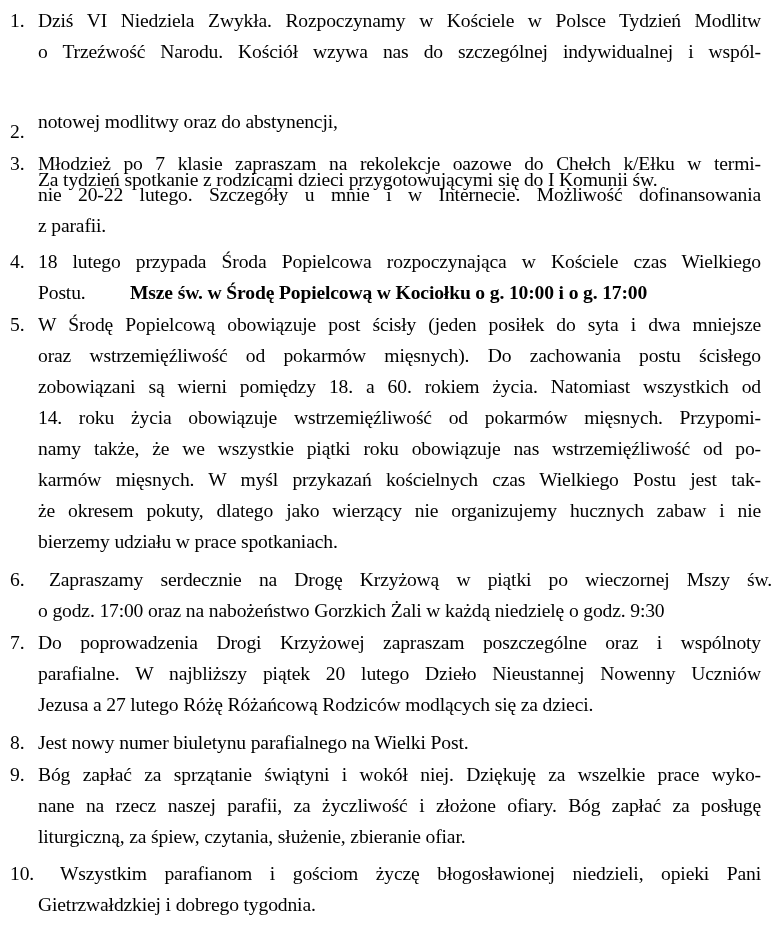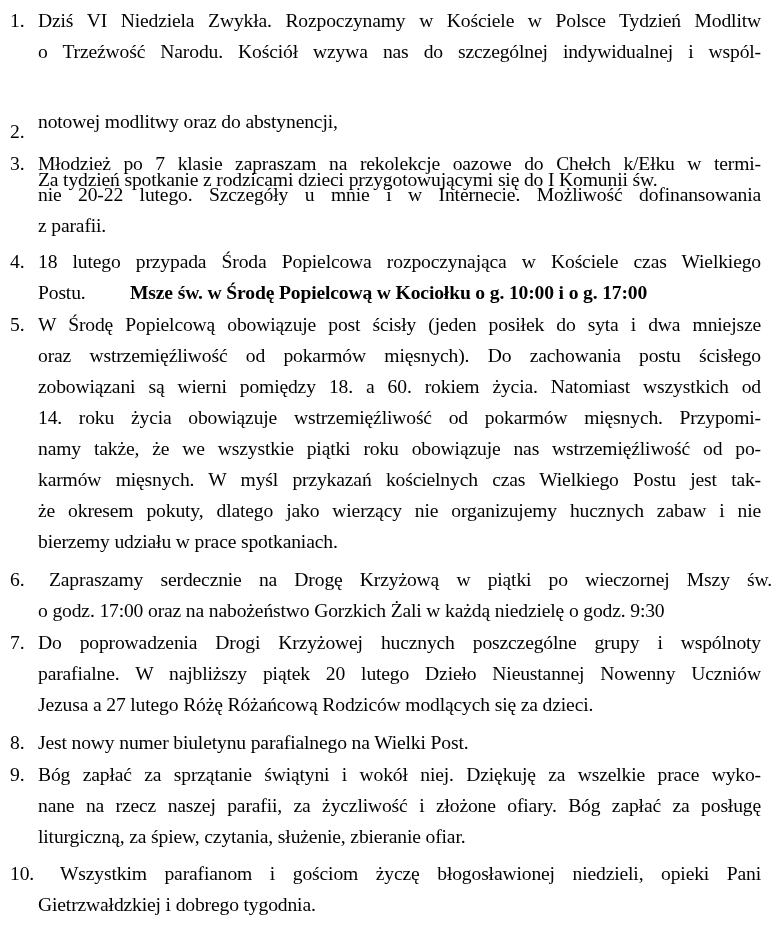--- a/index.html
+++ b/index.html
@@ -71,21 +71,21 @@
   </div>
 
   <div class="item">
     <span class="line" style="top:567px;left:0;">6.</span>
     <span class="line j" style="top: 567px; left: 28px; width: 723px; margin-left: 11px;">Zapraszamy serdecznie na Drogę Krzyżową w piątki po wieczornej Mszy św.</span>
     <span class="line" style="top:598px;left:28px;">o godz. 17:00 oraz na nabożeństwo Gorzkich Żali w każdą niedzielę o godz. 9:30</span>
   </div>
 
   <div class="item">
     <span class="line" style="top:630px;left:0;">7.</span>
-    <span class="line j" style="top: 630px; left: 28px; width: 723px;">Do poprowadzenia Drogi Krzyżowej hucznych poszczególne grupy i wspólnoty</span>
+    <span class="line j" style="top: 630px; left: 28px; width: 723px;">Do poprowadzenia Drogi Krzyżowej zapraszam poszczególne oraz i wspólnoty</span>
     <span class="line j" style="top: 661px; left: 28px; width: 723px;">parafialne. W najbliższy piątek 20 lutego Dzieło Nieustannej Nowenny Uczniów</span>
     <span class="line" style="top:692px;left:28px;text-align:center;">Jezusa a 27 lutego Różę Różańcową Rodziców modlących się za dzieci.</span>
   </div>
 
   <div class="item">
     <span class="line" style="top:730px;left:0;">8.</span>
     <span class="line" style="top:730px;left:28px;">Jest nowy numer biuletynu parafialnego na Wielki Post.</span>
   </div>
 
   <div class="item">

